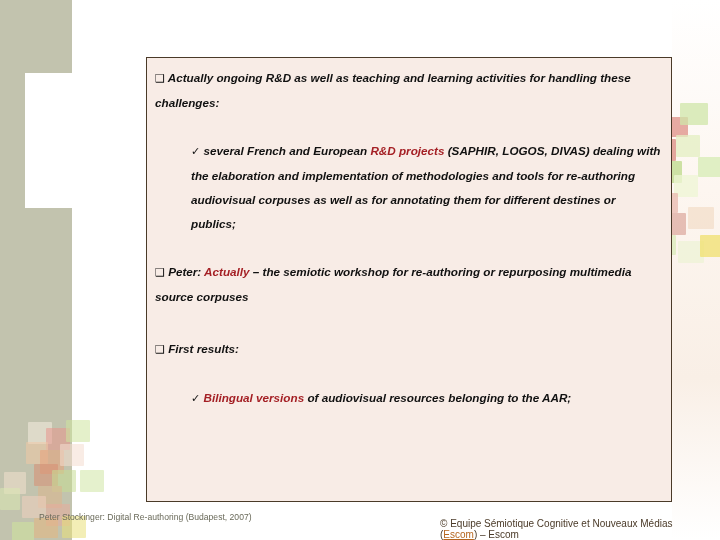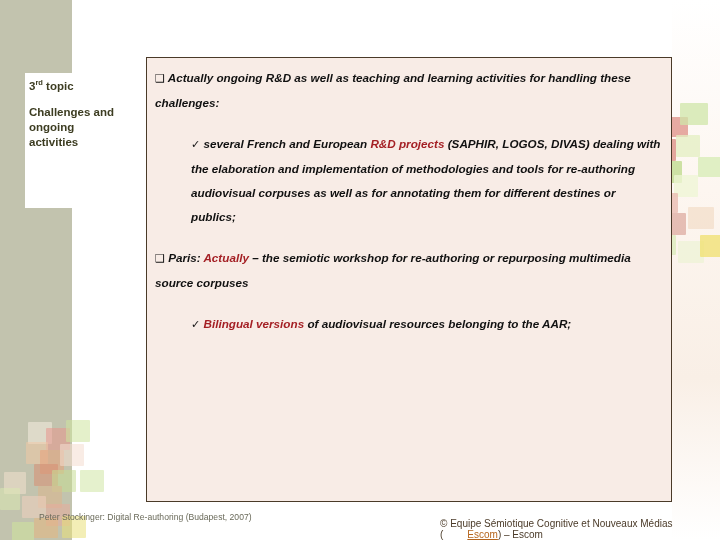--- a/index.html
+++ b/index.html
@@ -78,21 +78,21 @@
     height: 445px;
     background: #f8ece6;
     border: 1px solid #4a3a28;
     box-sizing: border-box;
     padding: 8px 10px 0 8px;
   }
 
   .blk { color: #111111; font-size: 11.7px; font-weight: bold; line-height: 24px; font-style: italic; }
   .lvl1 { margin-bottom: 14px; }
   .lvl2 { margin-left: 36px; margin-bottom: 13px; }
-  .gap-top { margin-top: 17px; }
+  .gap-top { margin-top: 24px; }
   .red { color: #a41f24; }
   .bx { font-family: "DejaVu Sans", sans-serif; font-weight: normal; font-size: 11px; }
   .ck { font-family: "DejaVu Sans", sans-serif; font-weight: normal; font-size: 11px; }
 
   
   .footer-left {
     position: absolute;
     left: 39px;
     top: 512px;
     font-size: 8.6px;
@@ -106,21 +106,20 @@
     top: 510px;
     width: 280px;
     font-size: 10px;
     color: #4a3a28;
     line-height: 11px;
     font-family: "Liberation Sans", sans-serif;
     margin-top: 8px;
   }
   .footer-right a {
     color: #b5651d;
-    padding-left: 24px;
   }
 </style>
 </head>
 <body>
 
 <div class="slide">
 
   <div class="sage-block"></div>
   <div class="white-card"></div>
   <div class="right-fade"></div>
@@ -154,44 +153,44 @@
     <div class="deco-sq" style="left:80px; top:70px; width:24px; height:22px; background:#cfe6a4;"></div>
     <div class="deco-sq" style="left:38px; top:86px; width:24px; height:22px; background:#ddb48c;"></div>
     <div class="deco-sq" style="left:0px;  top:88px; width:20px; height:22px; background:#dbe8b2;"></div>
     <div class="deco-sq" style="left:22px; top:96px; width:24px; height:22px; background:#f0cfc0;"></div>
     <div class="deco-sq" style="left:46px; top:104px;width:24px; height:22px; background:#e8ab9c;"></div>
     <div class="deco-sq" style="left:34px; top:118px;width:24px; height:20px; background:#e5b77f;"></div>
     <div class="deco-sq" style="left:62px; top:116px;width:24px; height:22px; background:#e9e07a;"></div>
     <div class="deco-sq" style="left:12px; top:122px;width:22px; height:20px; background:#cfe39c;"></div>
   </div>
 
-  <div class="title-block">
-    <div class="title-topic"><span>3</span><sup>rd</sup><span> topic</span></div>
-    <div class="title-main">Challenges and ongoing activities</div>
-  </div>
 
   <div class="content-box">
 
     <div class="blk lvl1">
       <span class="bx">❑</span>
       <span>Actually ongoing R&amp;D as well as teaching and learning activities for handling these challenges:</span>
     </div>
 
     <div class="blk lvl2 gap-top">
       <span class="ck">✓</span>
       <span>several French and European </span><span class="red">R&amp;D projects</span><span> (SAPHIR, LOGOS, DIVAS) dealing with the elaboration and implementation of methodologies and tools for re-authoring audiovisual corpuses as well as for annotating them for different destines or publics;</span>
     </div>
 
 
 
     <div class="blk lvl1 gap-top">
       <span class="bx">❑</span>
-      <span>Paris: </span><span class="red">Actually</span><span> – the semiotic workshop for re-authoring or repurposing multimedia source corpuses</span>
-    </div>
-
+      <span>Peter: </span><span class="red">Actually</span><span> – the semiotic workshop for re-authoring or repurposing multimedia source corpuses</span>
+    </div>
+
+    <div class="blk lvl1" style="margin-top:28px;margin-bottom:10px;">
+      <span class="bx">❑</span>
+      <span>First results:</span>
+    </div>
 
     <div class="blk lvl2 gap-top">
       <span class="ck">✓</span>
       <span></span><span class="red">Bilingual versions</span><span> of audiovisual resources belonging to the AAR;</span>
     </div>
 
 
   </div>
 
   <div class="footer-left">Peter Stockinger: Digital Re-authoring (Budapest, 2007)</div>

